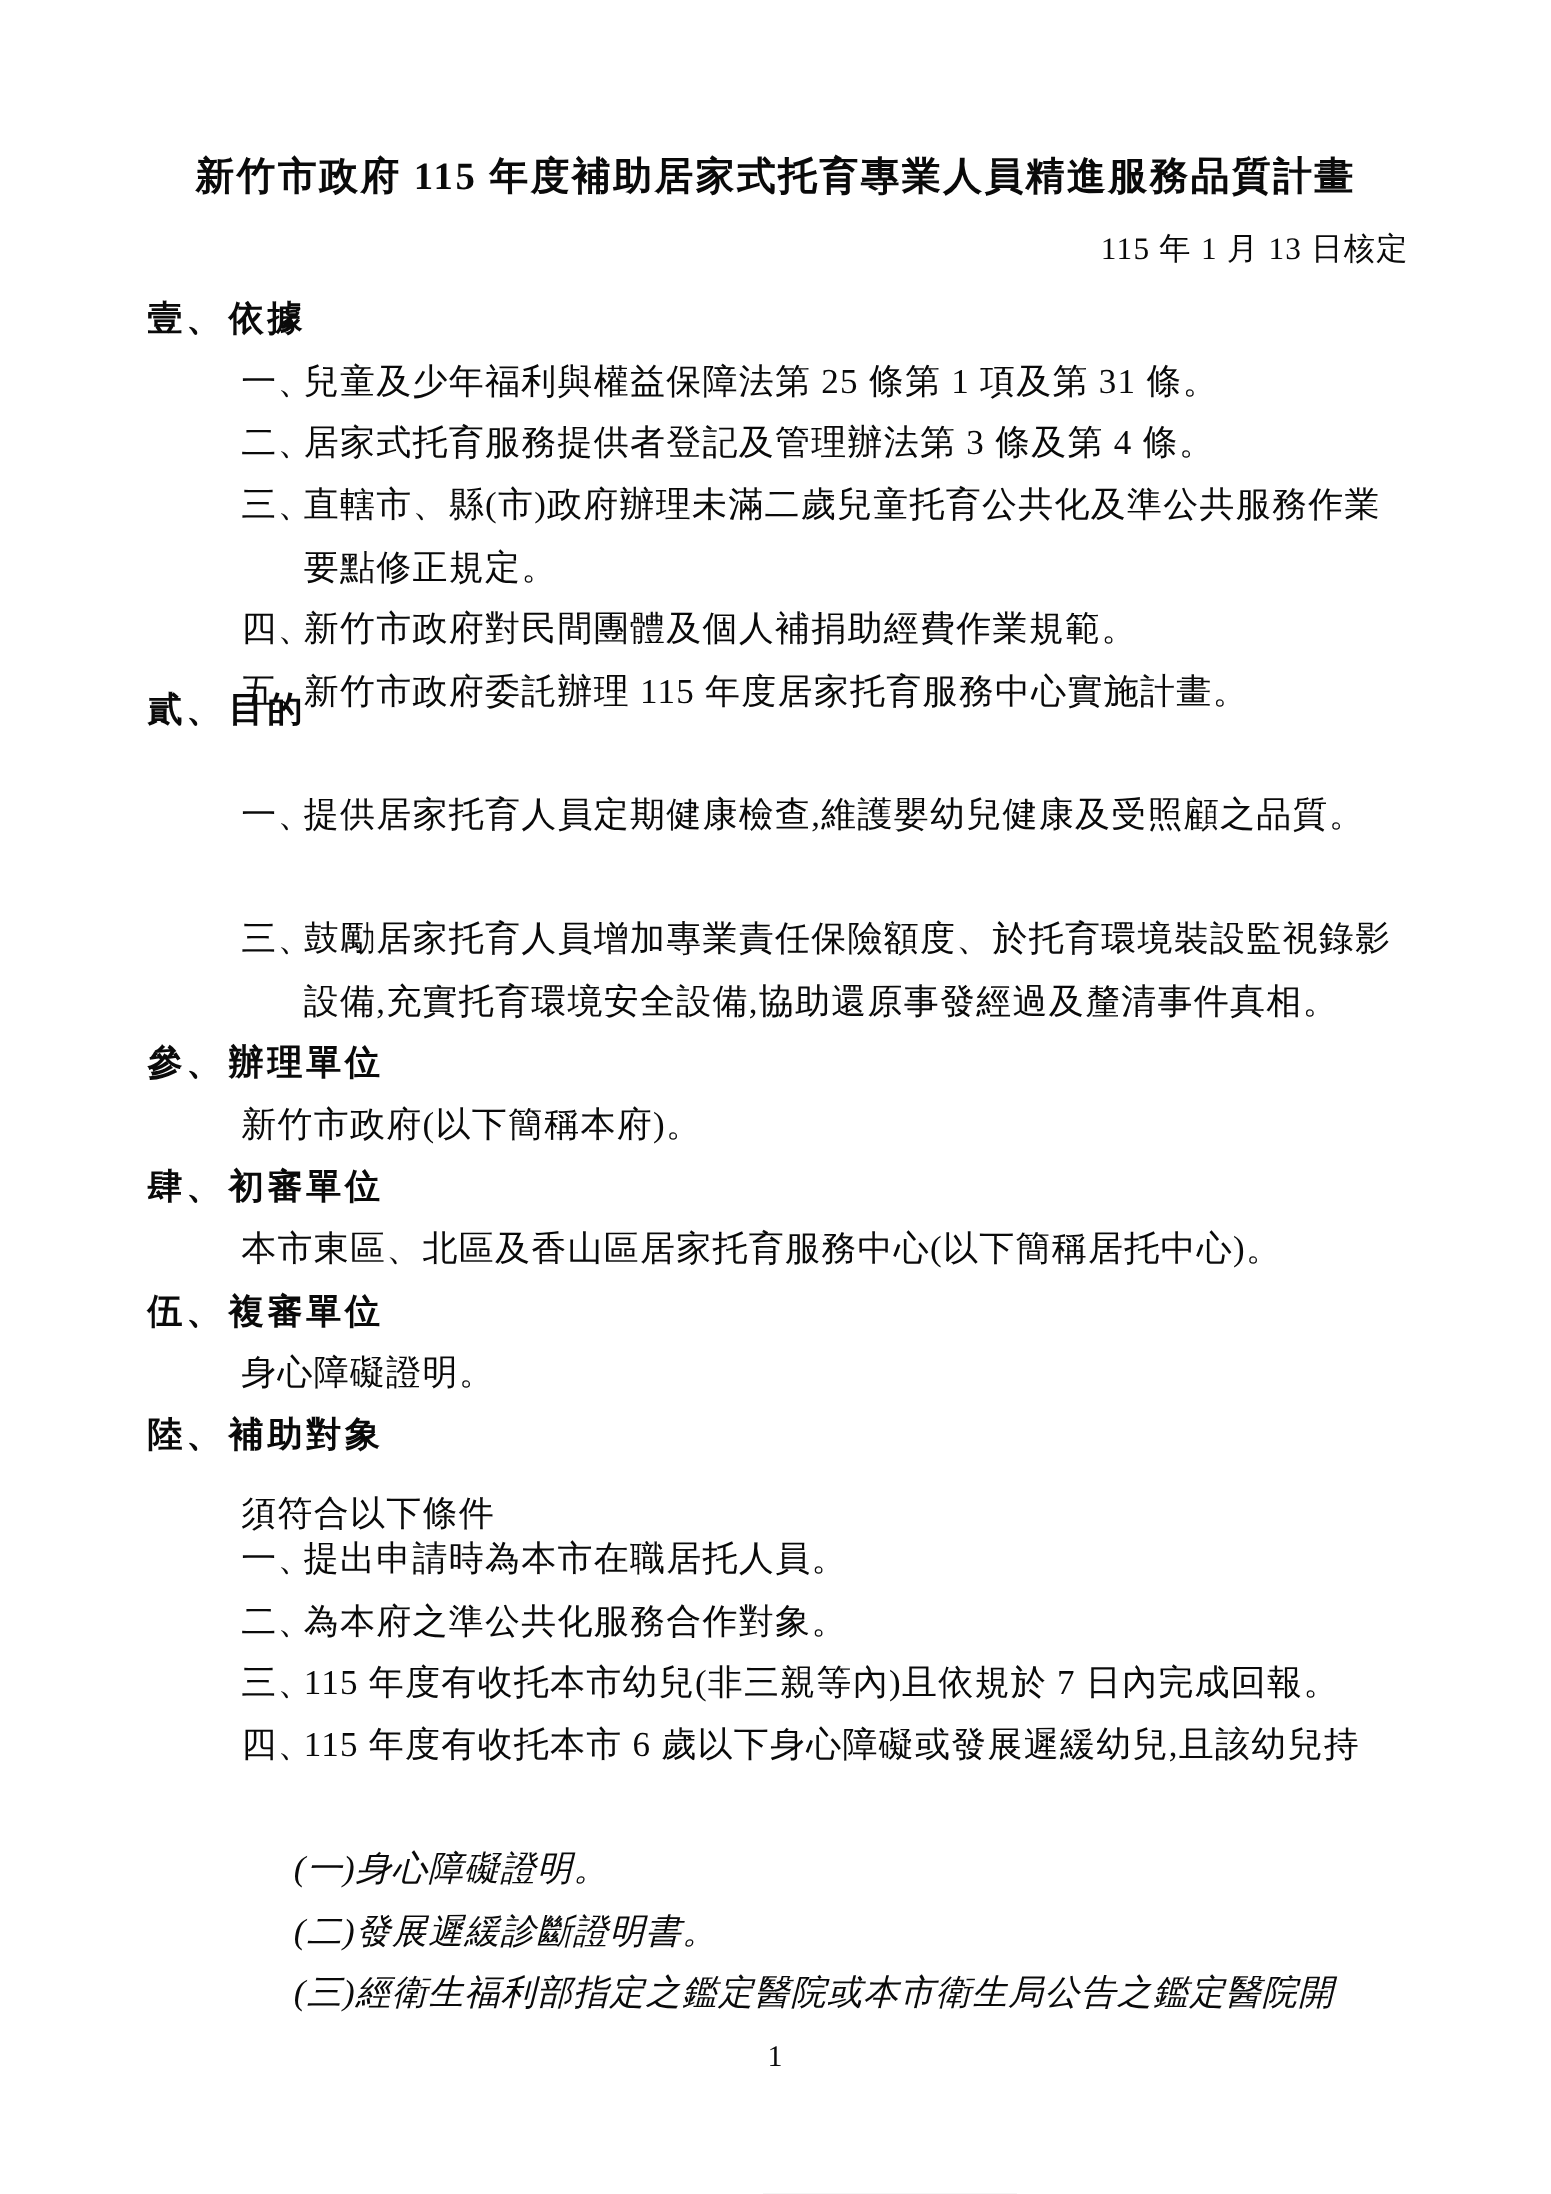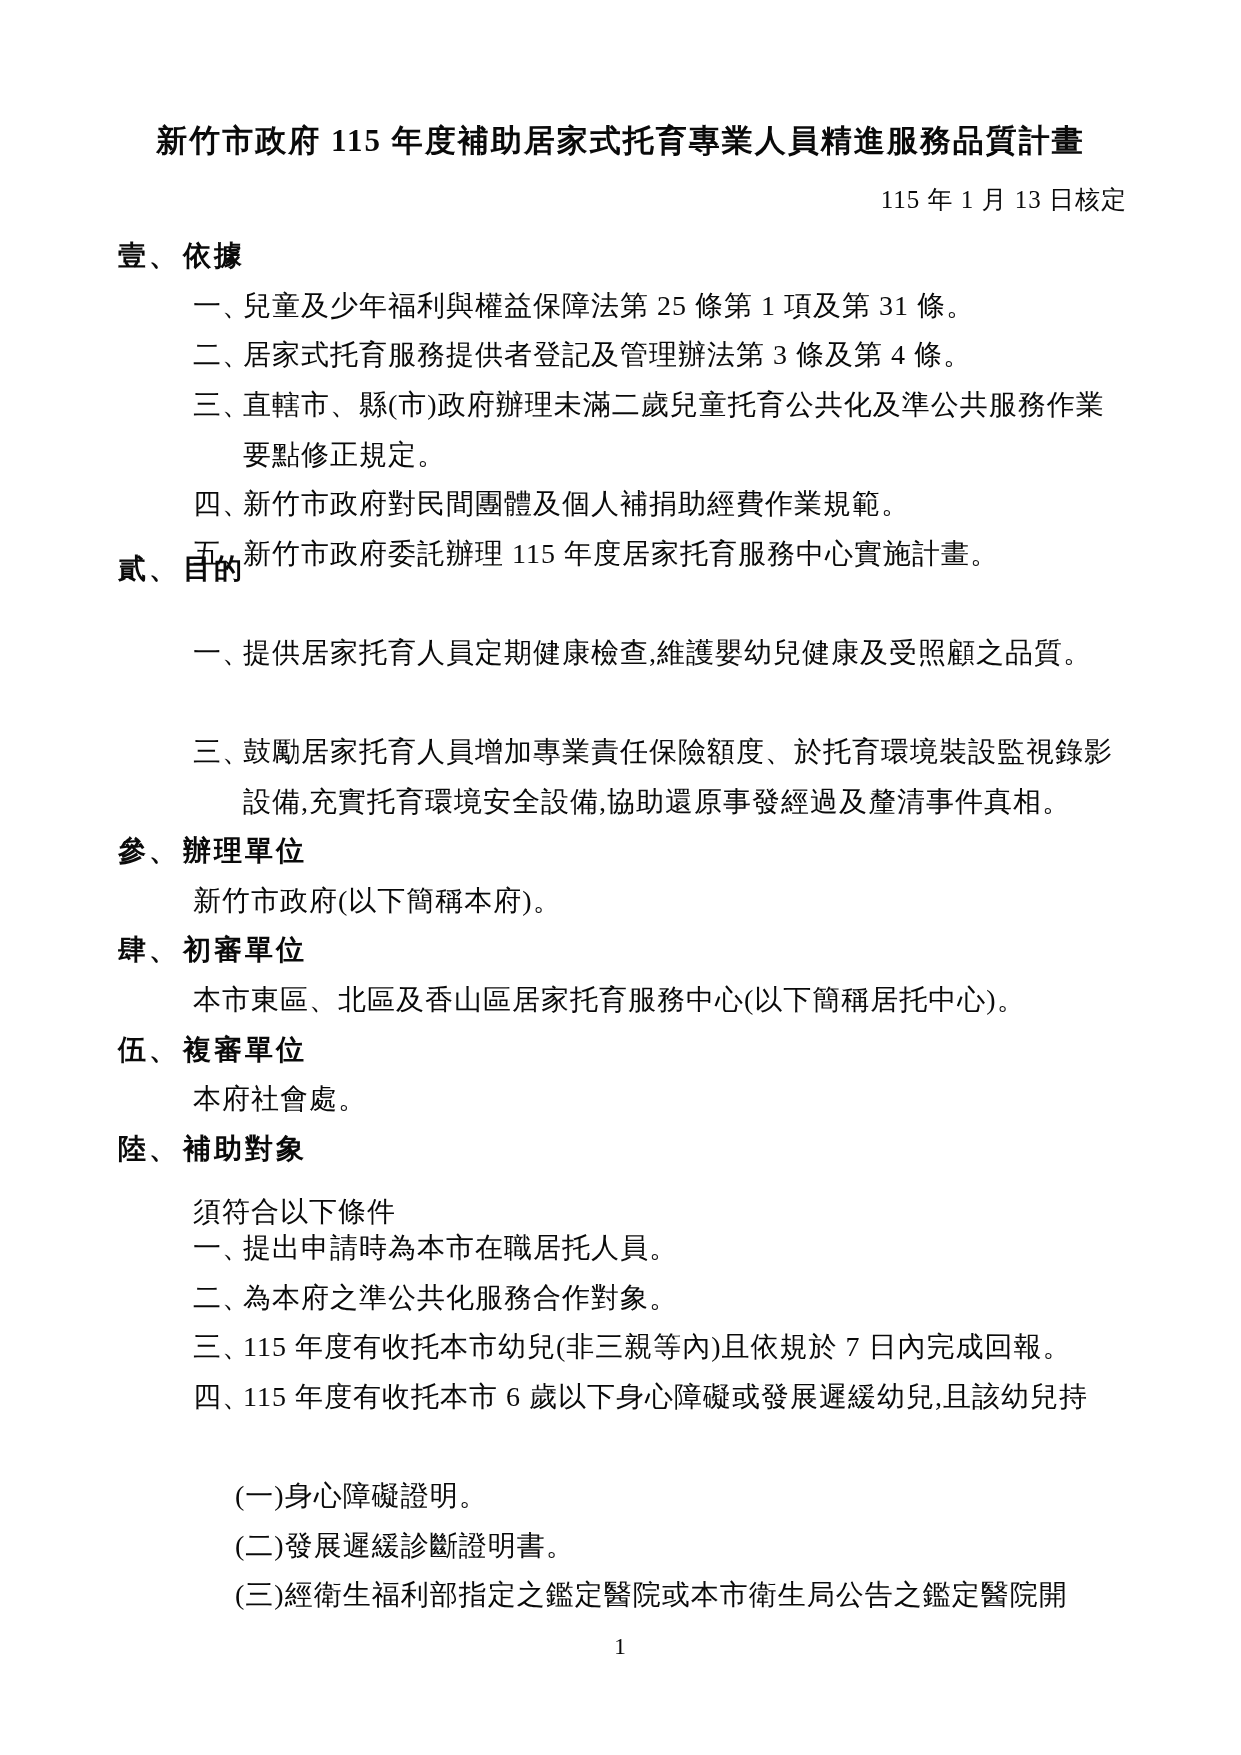--- a/index.html
+++ b/index.html
@@ -40,21 +40,21 @@
     display:inline-block;
     width:65px;
   }
   .item{left:193px;}
   .item .item-marker{
     display:inline-block;
     width:50px;
   }
   .cont{left:243px;}
   .para{left:193px;}
-  .subitem{left:235px;}
+  .subitem{left:235px;font-style:italic;}
   .page-num{
     top:1626px;left:0;width:1241px;
     text-align:center;
     font-size:24px;
   }
 </style>
 </head>
 <body>
 
 <div class="page">
@@ -77,21 +77,21 @@
   <div class="line item" style="top:732px"><span class="item-marker">三、</span><span>鼓勵居家托育人員增加專業責任保險額度、於托育環境裝設監視錄影</span></div>
   <div class="line cont" style="top:782px">設備,充實托育環境安全設備,協助還原事發經過及釐清事件真相。</div>
 
   <div class="line section" style="top:831px"><span class="sec-label">參、</span><span>辦理單位</span></div>
   <div class="line para" style="top:881px">新竹市政府(以下簡稱本府)。</div>
 
   <div class="line section" style="top:930px"><span class="sec-label">肆、</span><span>初審單位</span></div>
   <div class="line para" style="top:980px">本市東區、北區及香山區居家托育服務中心(以下簡稱居托中心)。</div>
 
   <div class="line section" style="top:1030px"><span class="sec-label">伍、</span><span>複審單位</span></div>
-  <div class="line para" style="top:1079px">本府社會處。</div>
+  <div class="line para" style="top:1079px">身心障礙證明。</div>
 
   <div class="line section" style="top:1129px"><span class="sec-label">陸、</span><span>補助對象</span></div>
   <div class="line para" style="top:1192px">須符合以下條件</div>
 
   <div class="line item" style="top:1228px"><span class="item-marker">一、</span><span>提出申請時為本市在職居托人員。</span></div>
   <div class="line item" style="top:1278px"><span class="item-marker">二、</span><span>為本府之準公共化服務合作對象。</span></div>
   <div class="line item" style="top:1327px"><span class="item-marker">三、</span><span>115 年度有收托本市幼兒(非三親等內)且依規於 7 日內完成回報。</span></div>
   <div class="line item" style="top:1377px"><span class="item-marker">四、</span><span>115 年度有收托本市 6 歲以下身心障礙或發展遲緩幼兒,且該幼兒持</span></div>
 
   <div class="line subitem" style="top:1476px">(一)身心障礙證明。</div>

